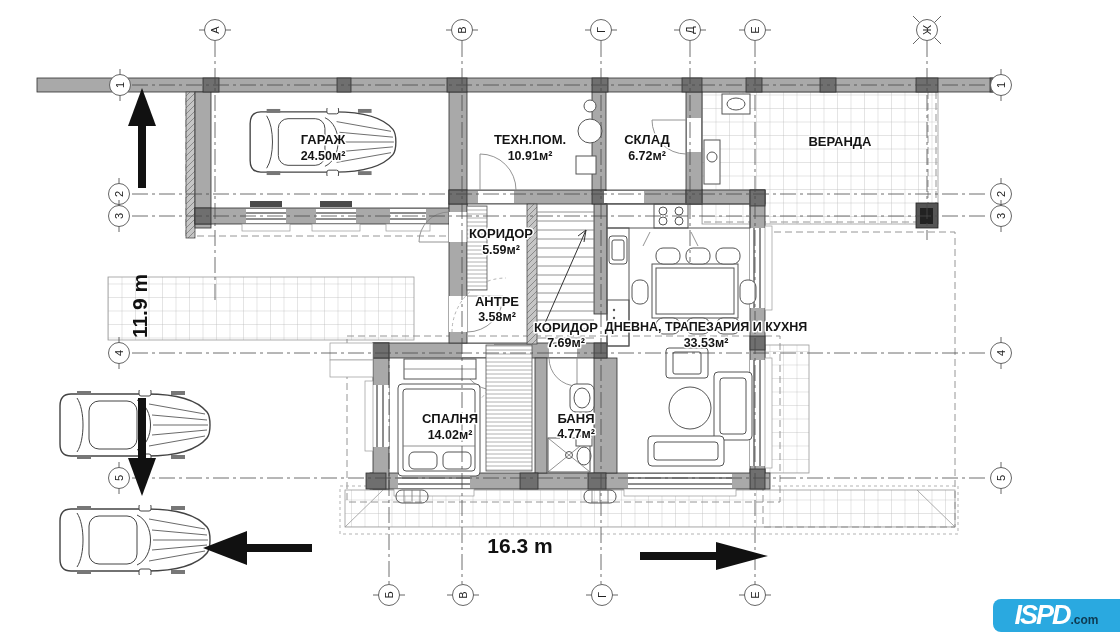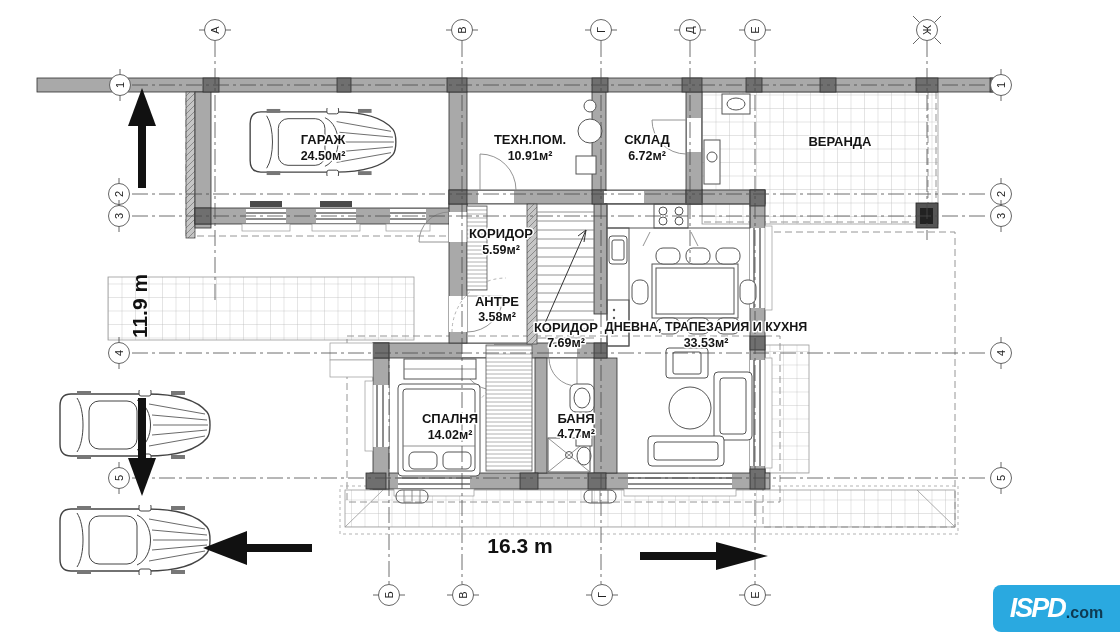--- a/index.html
+++ b/index.html
@@ -26,24 +26,24 @@
   .gridF{fill:url(#tile);stroke:#9a9a9a;stroke-width:.8;}
   .lbl{font-weight:bold;font-size:13px;fill:#141414;text-anchor:middle;
        paint-order:stroke;stroke:#fff;stroke-width:3px;stroke-linejoin:round;}
   .lblS{font-weight:bold;font-size:12.5px;fill:#141414;text-anchor:middle;
        paint-order:stroke;stroke:#fff;stroke-width:3px;stroke-linejoin:round;}
   .dim{font-weight:bold;font-size:21px;fill:#111;text-anchor:middle;}
   .axc{fill:#fff;stroke:#555;stroke-width:.9;}
   .axt{font-size:11px;fill:#222;text-anchor:middle;}
   .axk{stroke:#555;stroke-width:.9;}
   
-  .logo{position:absolute;right:0;bottom:0;width:127px;height:47px;background:#2AA9E0;
+  .logo{position:absolute;right:0;bottom:0;width:127px;height:33px;background:#2AA9E0;
         border-radius:8px 0 0 8px;display:flex;align-items:center;justify-content:center;}
   .logo-brand{color:#fff;font-weight:bold;font-style:italic;font-size:27px;letter-spacing:-2px;line-height:1;}
-  .logo-suffix{color:#0e3a52;font-weight:bold;font-size:16px;margin-top:9px;margin-left:1px;}
+  .logo-suffix{color:#0e3a52;font-weight:bold;font-size:12px;margin-top:9px;margin-left:1px;}
 </style>
 </head>
 <body>
 
 <div class="stage">
 <svg width="1120" height="632" viewBox="0 0 1120 632">
   <defs>
     <pattern id="tile" width="13.5" height="13.5" patternUnits="userSpaceOnUse">
       <path d="M13.5 0H0V13.5" fill="none" stroke="#b3b3b3" stroke-width="0.7"></path>
     </pattern>

